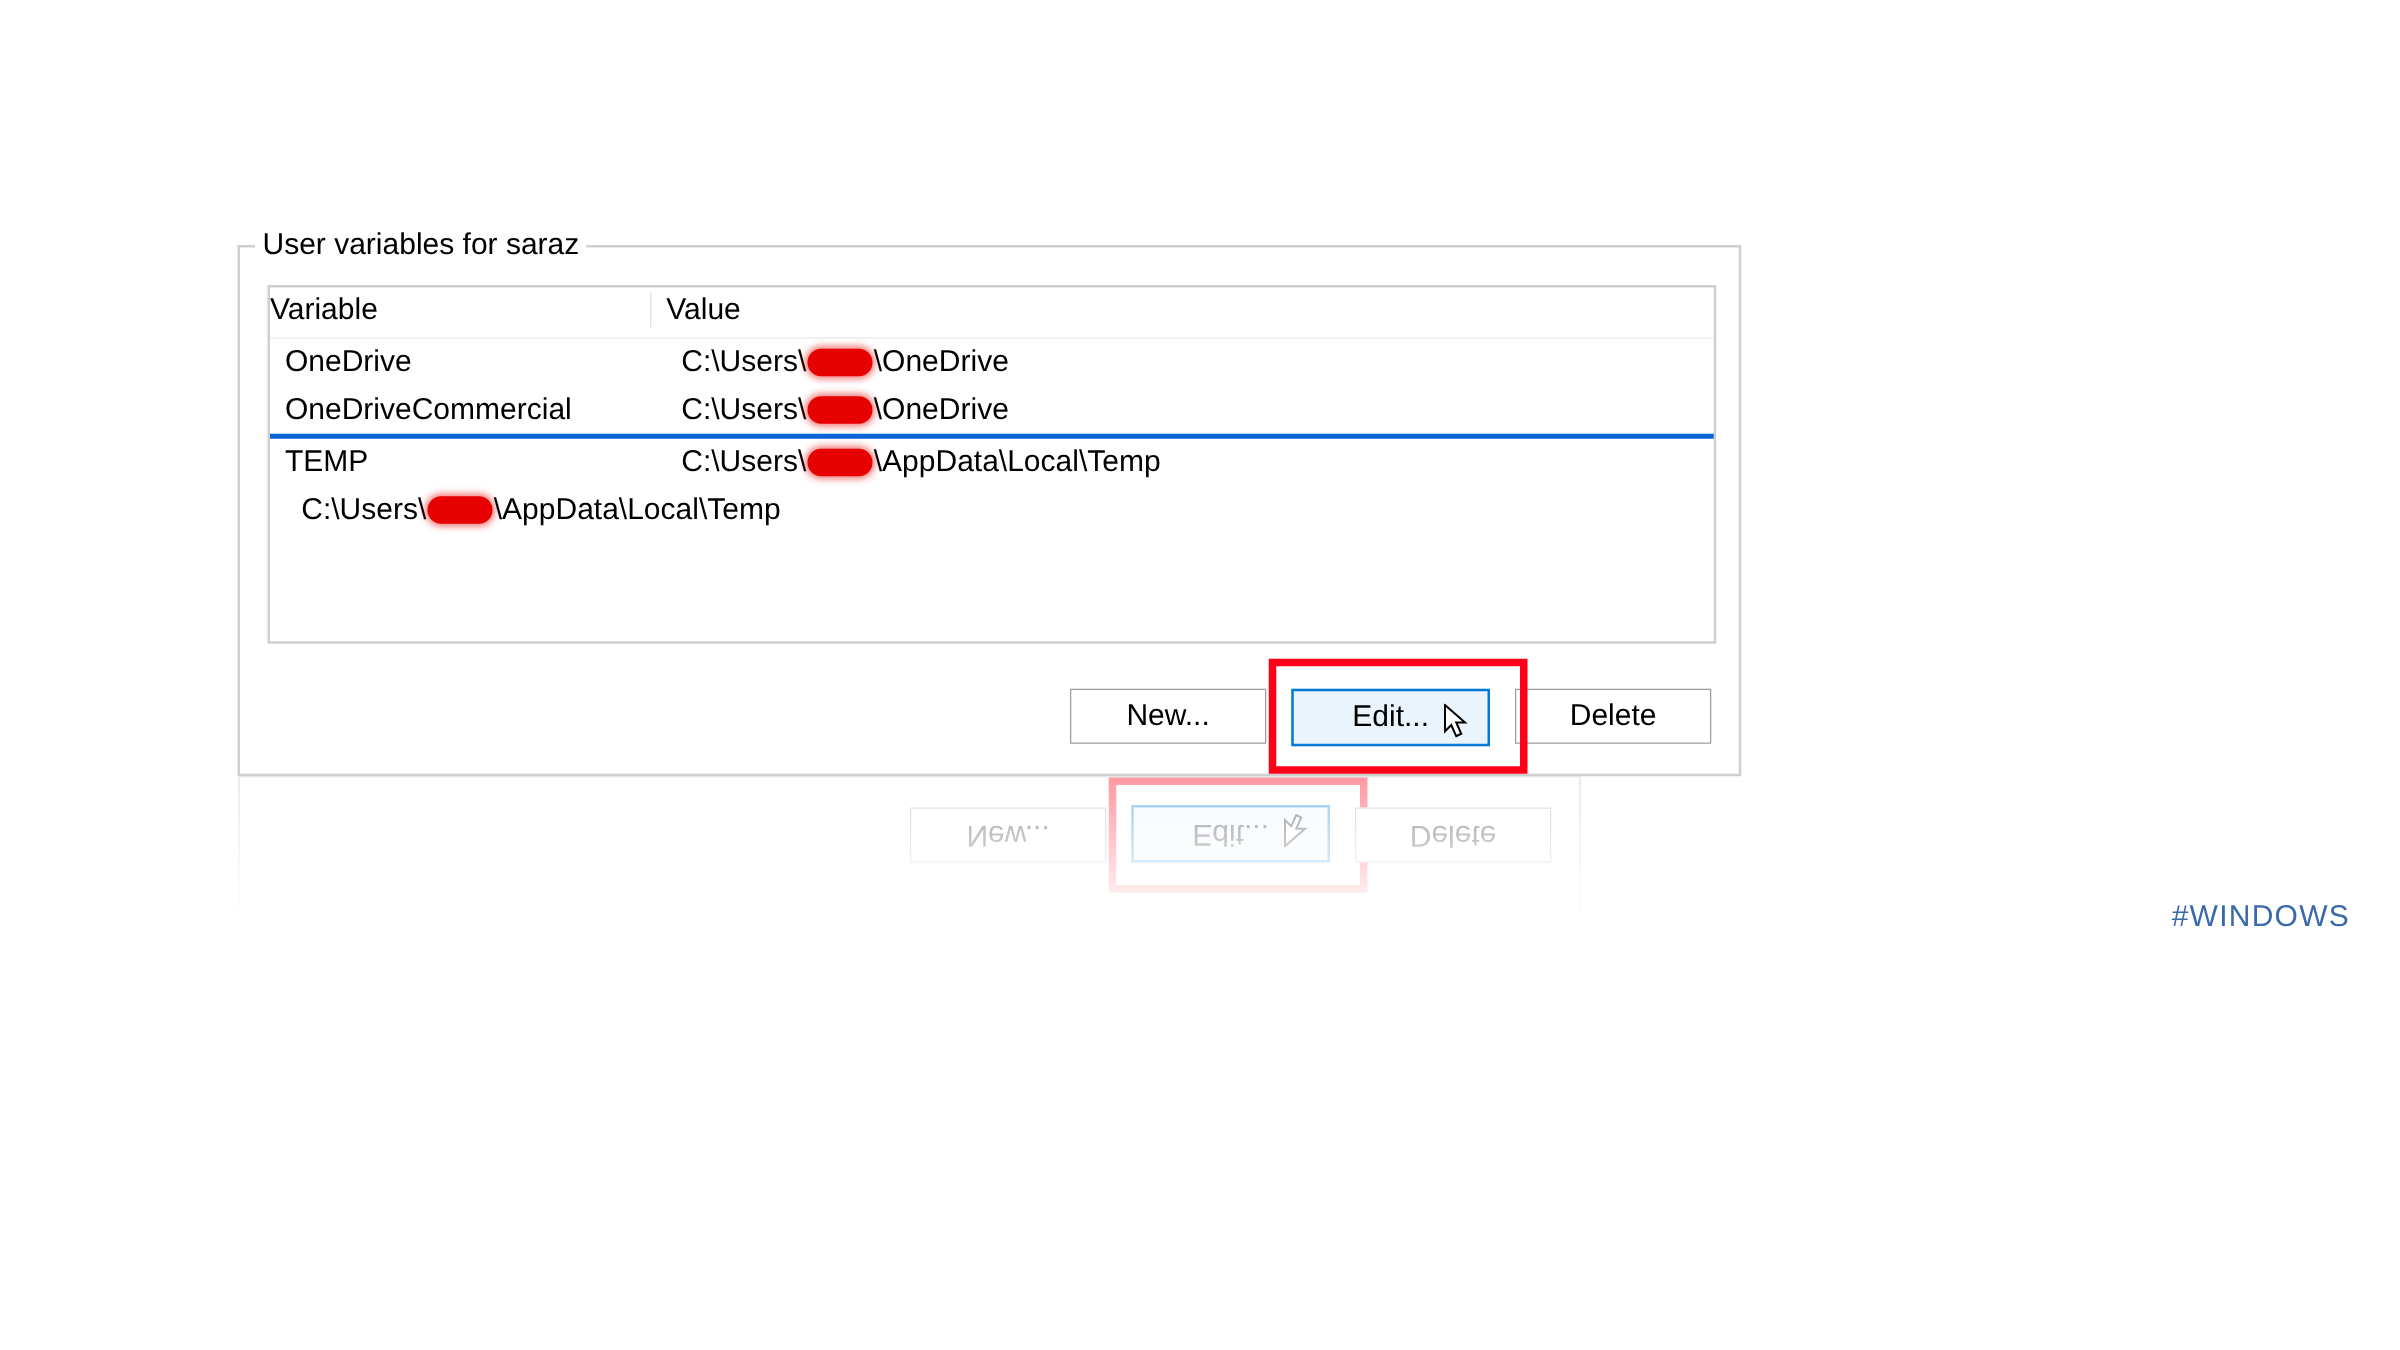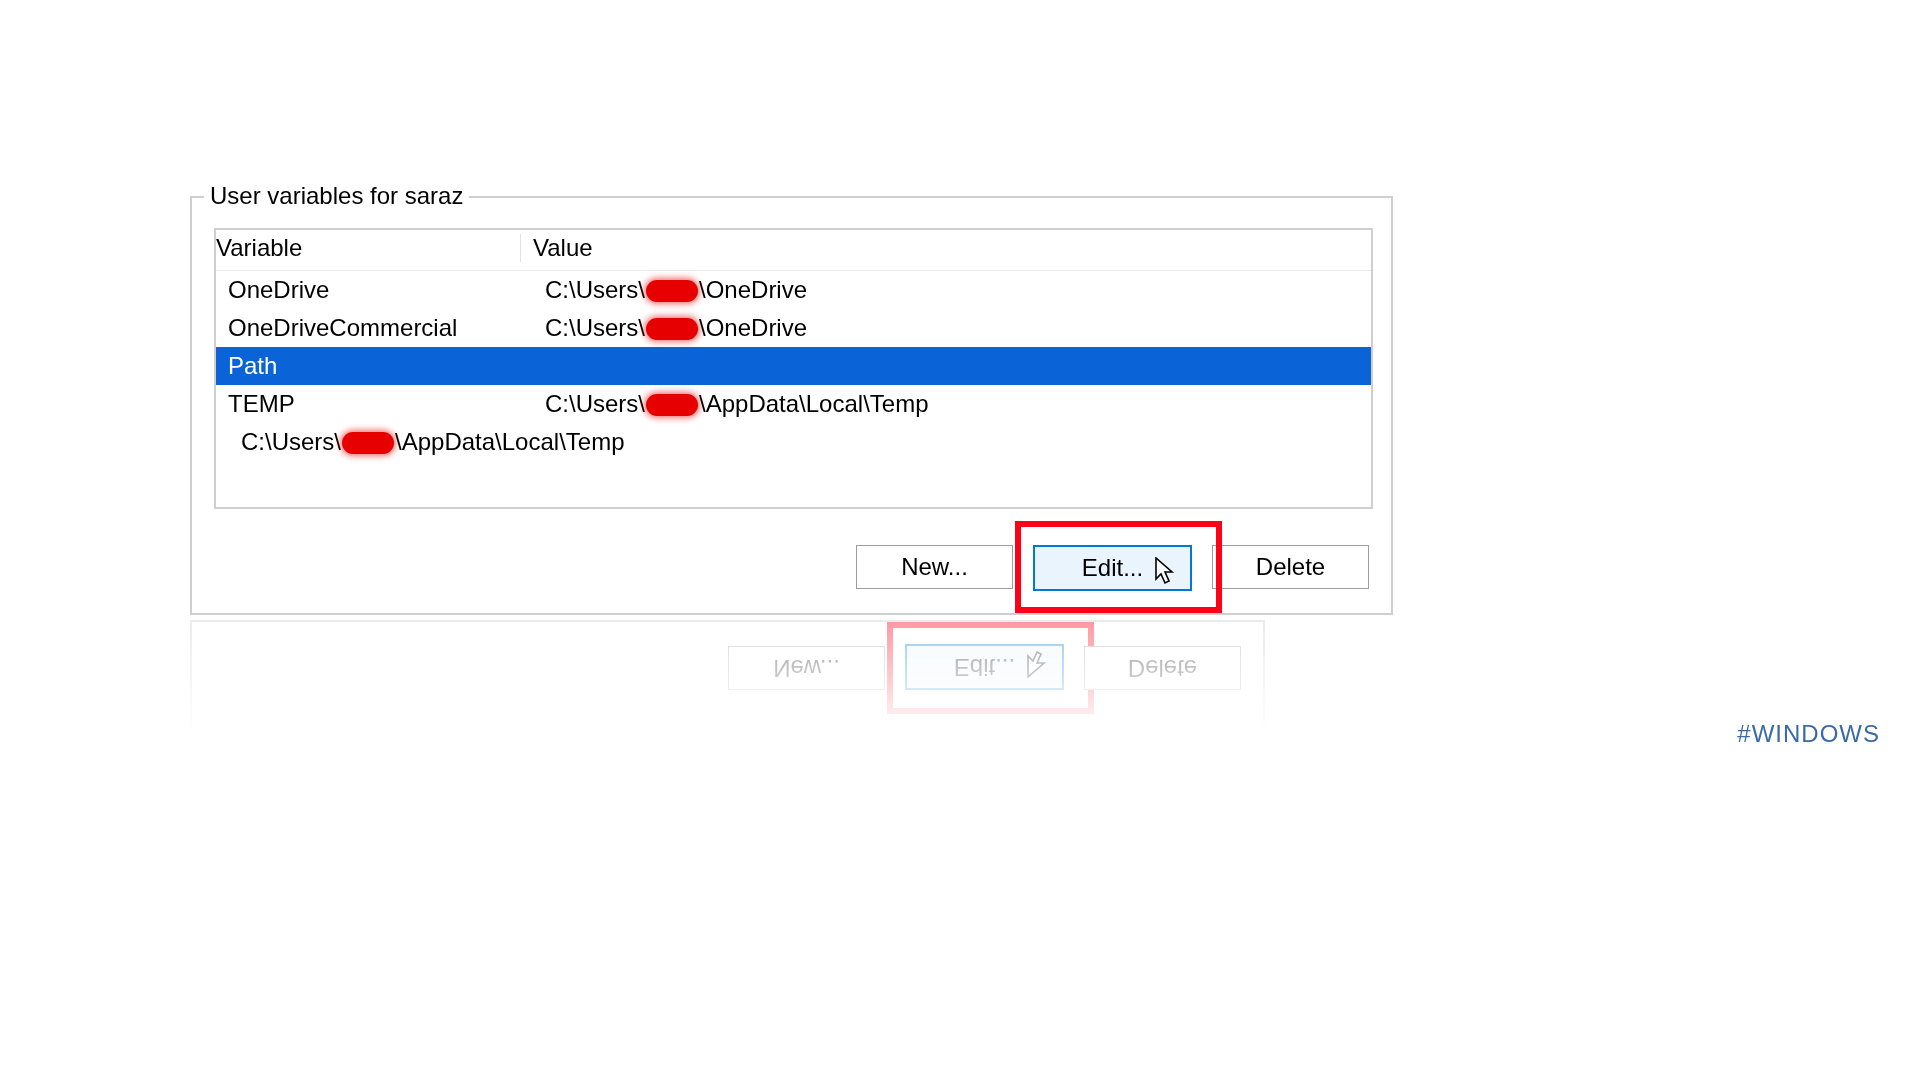--- a/index.html
+++ b/index.html
@@ -59,21 +59,21 @@
     flex: 1;
     position: relative;
   }
   .col-sep {
     width: 1px;
     background: #e0e0e0;
     margin-right: 12px;
     align-self: stretch;
   }
   .var-body {
-    padding-bottom: 46px;
+    padding-bottom: 86px;
   }
   .var-row {
     display: flex;
     align-items: center;
     padding: 2px 12px;
     line-height: 34px;
   }
   .var-row.selected {
     background: #0a64d8;
     color: #ffffff;
@@ -205,21 +205,20 @@
             <div class="col-var">OneDrive</div>
             <div class="col-sep" style="background: transparent;"></div>
             <div class="col-val"><span>C:\Users\</span><span class="redact"></span><span>\OneDrive</span></div>
           </div>
           <div class="var-row">
             <div class="col-var">OneDriveCommercial</div>
             <div class="col-sep" style="background: transparent;"></div>
             <div class="col-val"><span>C:\Users\</span><span class="redact"></span><span>\OneDrive</span></div>
           </div>
           <div class="var-row selected">
-            <div class="col-var">Path</div>
             <div class="col-sep" style="background: transparent;"></div>
           </div>
           <div class="var-row">
             <div class="col-var">TEMP</div>
             <div class="col-sep" style="background: transparent;"></div>
             <div class="col-val"><span>C:\Users\</span><span class="redact"></span><span>\AppData\Local\Temp</span></div>
           </div>
           <div class="var-row">
             <div class="col-sep" style="background: transparent;"></div>
             <div class="col-val"><span>C:\Users\</span><span class="redact"></span><span>\AppData\Local\Temp</span></div>

